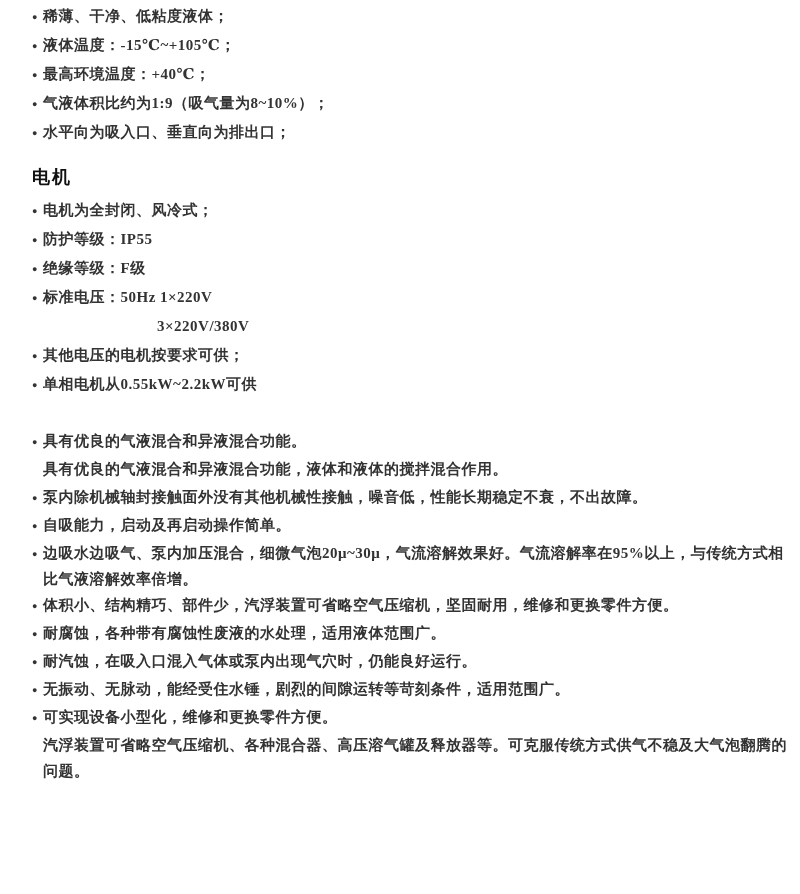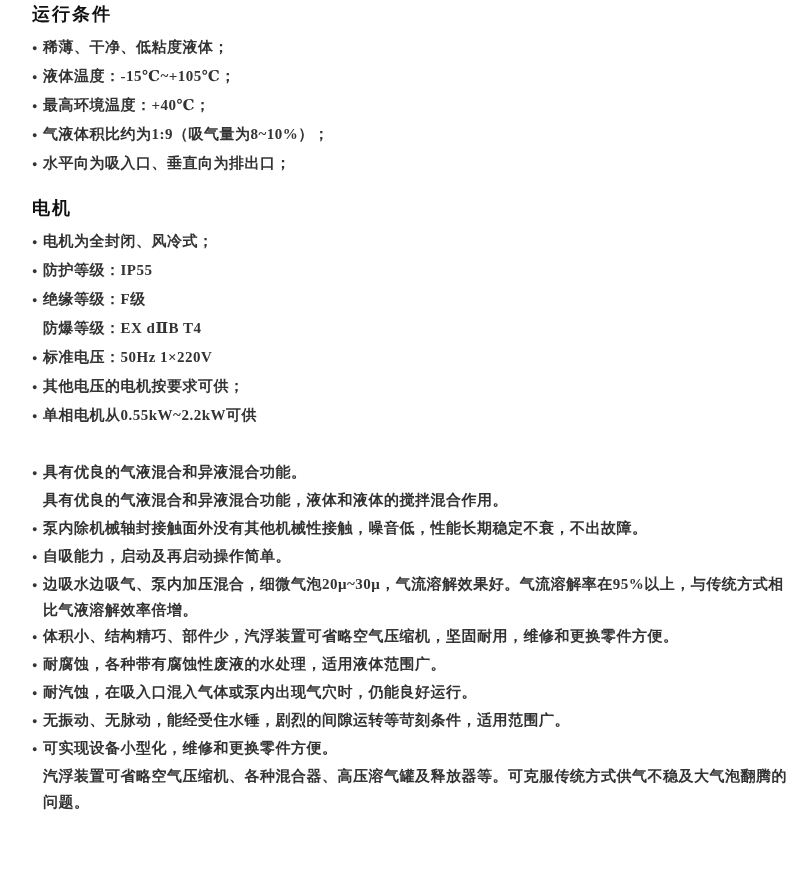--- a/index.html
+++ b/index.html
@@ -54,21 +54,20 @@
   }
   .item.continuation .bullet,
   .item.voltage-indent .bullet { visibility: hidden; }
   .item.voltage-indent .item-text { padding-left: 114px; }
 </style>
 </head>
 <body style="--body-text: #333333; --heading-text: #111111; background: rgb(255, 255, 255);">
 
 <main class="doc">
     <section class="sec s0">
-      <h2>运行条件</h2>
       <div class="list">
         <div class="item bullet">
           <span class="bullet">●</span>
           <span class="item-text">稀薄、干净、低粘度液体；</span>
         </div>
         <div class="item bullet">
           <span class="bullet">●</span>
           <span class="item-text">液体温度：-15℃~+105℃；</span>
         </div>
         <div class="item bullet">
@@ -93,27 +92,27 @@
           <span class="item-text">电机为全封闭、风冷式；</span>
         </div>
         <div class="item bullet">
           <span class="bullet">●</span>
           <span class="item-text">防护等级：IP55</span>
         </div>
         <div class="item bullet">
           <span class="bullet">●</span>
           <span class="item-text">绝缘等级：F级</span>
         </div>
-        <div class="item continuation">
-          <span class="bullet">●</span>
-          <span class="item-text">防爆等级：EX dⅡB T4</span>
-        </div>
         <div class="item bullet">
           <span class="bullet">●</span>
           <span class="item-text">标准电压：50Hz 1×220V</span>
+        </div>
+        <div class="item voltage-indent">
+          <span class="bullet">●</span>
+          <span class="item-text">3×220V/380V</span>
         </div>
         <div class="item bullet">
           <span class="bullet">●</span>
           <span class="item-text">其他电压的电机按要求可供；</span>
         </div>
         <div class="item bullet">
           <span class="bullet">●</span>
           <span class="item-text">单相电机从0.55kW~2.2kW可供</span>
         </div>
       </div>

